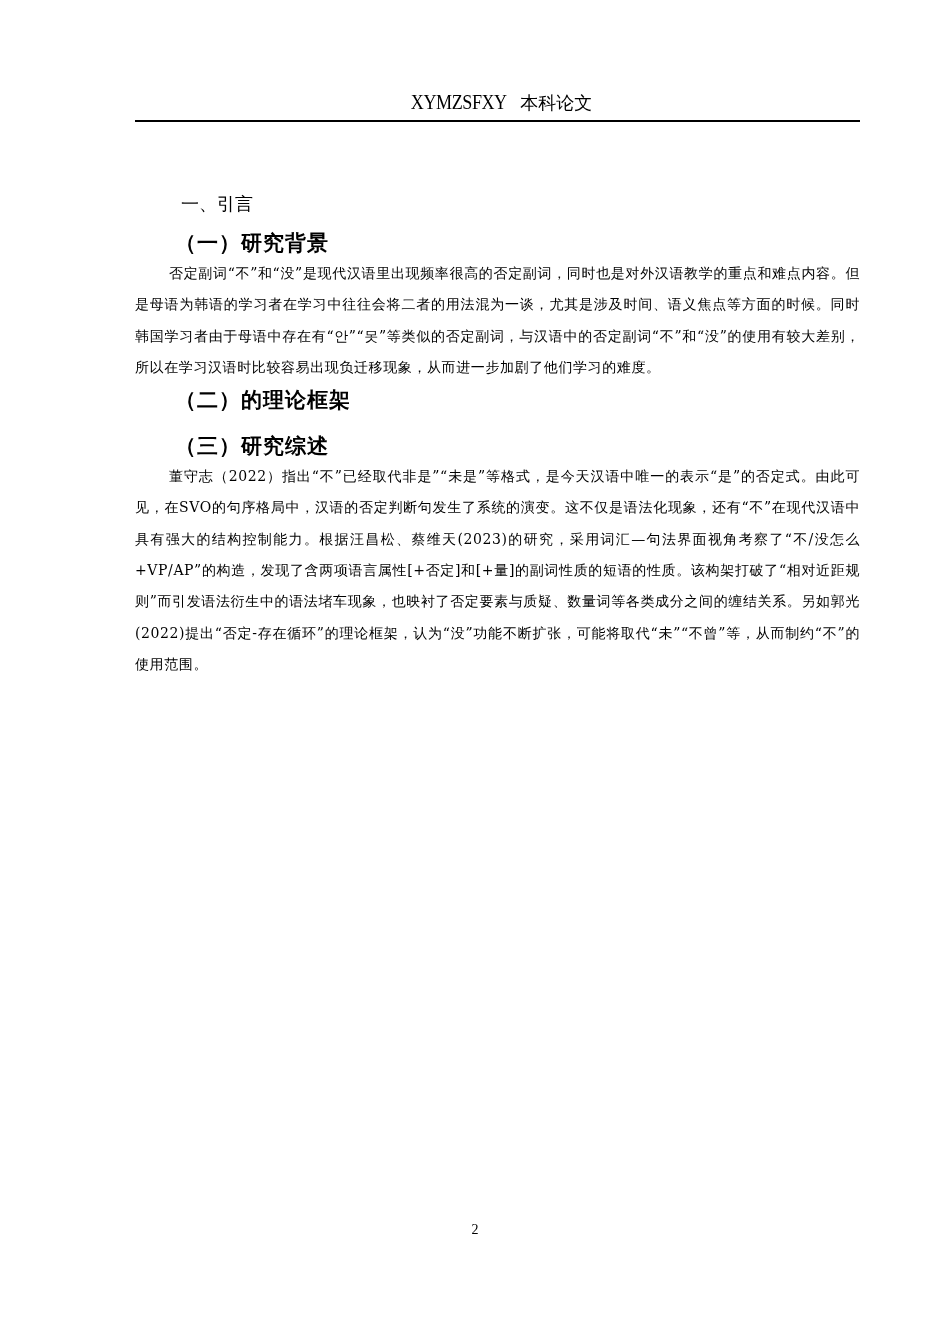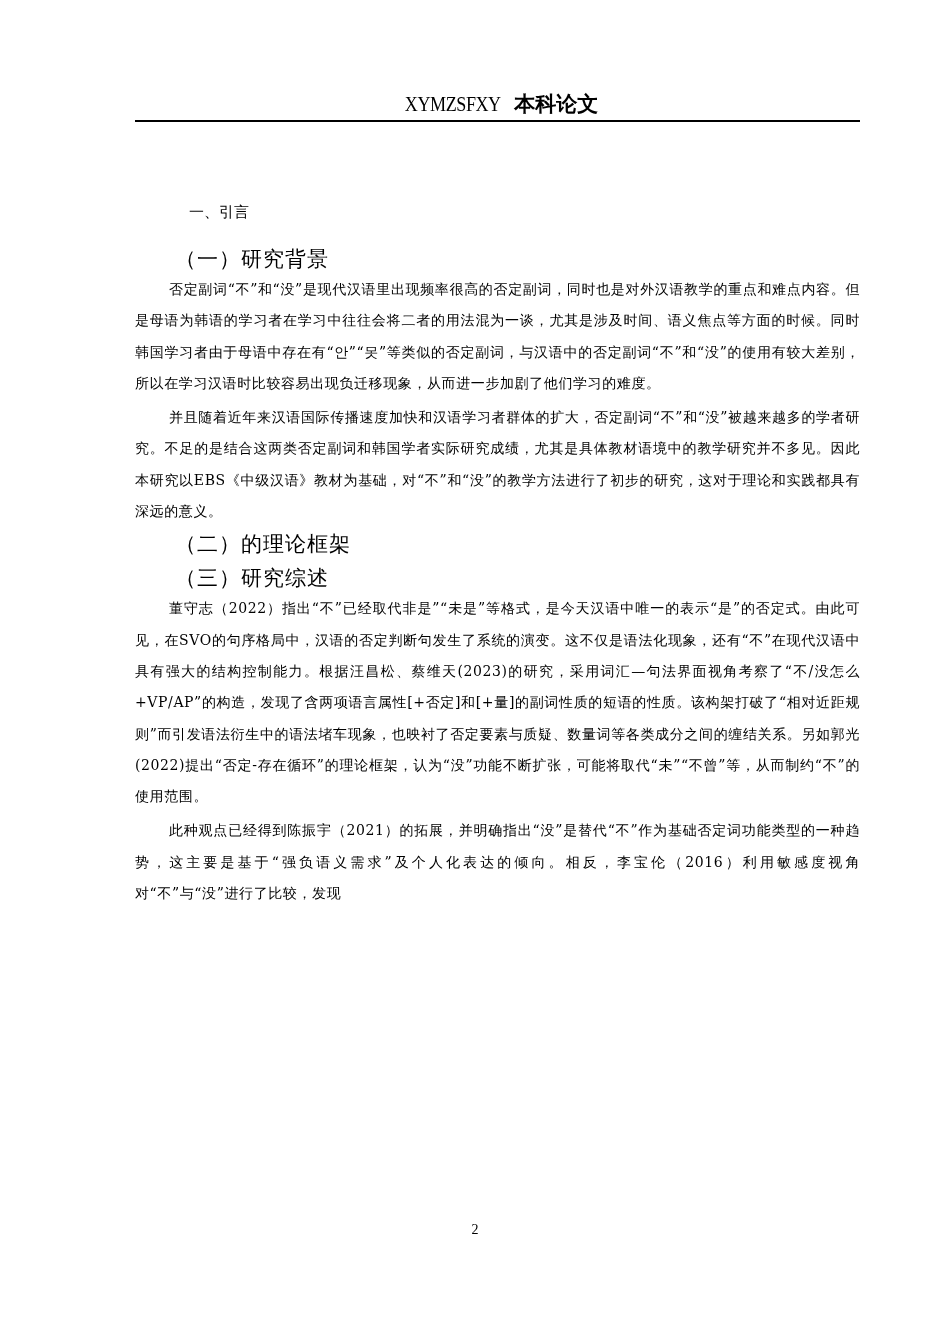--- a/index.html
+++ b/index.html
@@ -26,72 +26,72 @@
     .header-latin {
       font-family: "Liberation Serif", "DejaVu Serif", serif;
       font-size: 21px;
       letter-spacing: -0.5px;
       transform: scaleX(0.86);
       display: inline-block;
       vertical-align: baseline;
     }
     .header-cjk {
       font-family: "DejaVu Sans", "Liberation Sans", sans-serif;
-      font-weight: bold;
-      font-size: 21px;
+      font-weight: normal;
+      font-size: 18px;
       margin-left: 6px;
       vertical-align: baseline;
     }
     .header-rule {
       position: absolute;
       left: 135px;
       top: 120px;
       width: 725px;
       height: 2px;
       background: #000000;
     }
     .content {
       position: absolute;
       left: 135px;
       top: 180px;
       width: 725px;
     }
     .h1 {
       font-family: "DejaVu Sans", "Liberation Sans", sans-serif;
-      font-size: 15px;
+      font-size: 18px;
       line-height: 32px;
       height: 32px;
       padding-left: 38px;
-      margin: 16px;
+      margin: 8px;
       font-weight: normal;
     }
     .h2 {
       font-family: "DejaVu Sans", "Liberation Sans", sans-serif;
       font-size: 21px;
       line-height: 30px;
       height: 30px;
       padding-left: 40px;
       margin: 0;
-      font-weight: normal;
+      font-weight: bold;
       letter-spacing: 1px;
     }
     .para {
       font-family: "DejaVu Serif", "Liberation Serif", serif;
       font-size: 14px;
       line-height: 31.3px;
       text-indent: 34px;
       text-align: justify;
       margin: 0;
       letter-spacing: 0.6px;
     }
     .para.gap {
       margin-top: 3px;
     }
     .h2.s2 { margin-top: 2px; }
-    .h2.s3 { margin-top: 4px; }
+    .h2.s3 { margin-top: 16px; }
     .page-number {
       position: absolute;
       left: 0;
       width: 950px;
       top: 1222px;
       text-align: center;
       font-family: "Liberation Serif", "DejaVu Serif", serif;
       font-size: 14px;
     }
   </style>
@@ -101,22 +101,20 @@
 <div class="page-header">
   <span class="header-latin">XYMZSFXY</span><span class="header-cjk">本科论文</span>
 </div>
 <div class="header-rule"></div>
 
 <div class="content">
   <h1 class="h1">一、引言</h1>
 
   <h2 class="h2">（一）研究背景</h2>
   <p class="para">否定副词“不”和“没”是现代汉语里出现频率很高的否定副词，同时也是对外汉语教学的重点和难点内容。但是母语为韩语的学习者在学习中往往会将二者的用法混为一谈，尤其是涉及时间、语义焦点等方面的时候。同时韩国学习者由于母语中存在有“안”“못”等类似的否定副词，与汉语中的否定副词“不”和“没”的使用有较大差别，所以在学习汉语时比较容易出现负迁移现象，从而进一步加剧了他们学习的难度。</p>
-  <p class="para gap">并且随着近年来汉语国际传播速度加快和汉语学习者群体的扩大，否定副词“不”和“没”被越来越多的学者研究。不足的是结合这两类否定副词和韩国学者实际研究成绩，尤其是具体教材语境中的教学研究并不多见。因此本研究以EBS《中级汉语》教材为基础，对“不”和“没”的教学方法进行了初步的研究，这对于理论和实践都具有深远的意义。</p>
 
   <h2 class="h2 s2">（二）的理论框架</h2>
 
   <h2 class="h2 s3">（三）研究综述</h2>
   <p class="para">董守志（2022）指出“不”已经取代非是”“未是”等格式，是今天汉语中唯一的表示“是”的否定式。由此可见，在SVO的句序格局中，汉语的否定判断句发生了系统的演变。这不仅是语法化现象，还有“不”在现代汉语中具有强大的结构控制能力。根据汪昌松、蔡维天(2023)的研究，采用词汇—句法界面视角考察了“不/没怎么+VP/AP”的构造，发现了含两项语言属性[+否定]和[+量]的副词性质的短语的性质。该构架打破了“相对近距规则”而引发语法衍生中的语法堵车现象，也映衬了否定要素与质疑、数量词等各类成分之间的缠结关系。另如郭光(2022)提出“否定-存在循环”的理论框架，认为“没”功能不断扩张，可能将取代“未”“不曾”等，从而制约“不”的使用范围。</p>
-  <p class="para gap">此种观点已经得到陈振宇（2021）的拓展，并明确指出“没”是替代“不”作为基础否定词功能类型的一种趋势，这主要是基于“强负语义需求”及个人化表达的倾向。相反，李宝伦（2016）利用敏感度视角对“不”与“没”进行了比较，发现</p>
 </div>
 
 <div class="page-number">2</div>
 
 </body></html>

